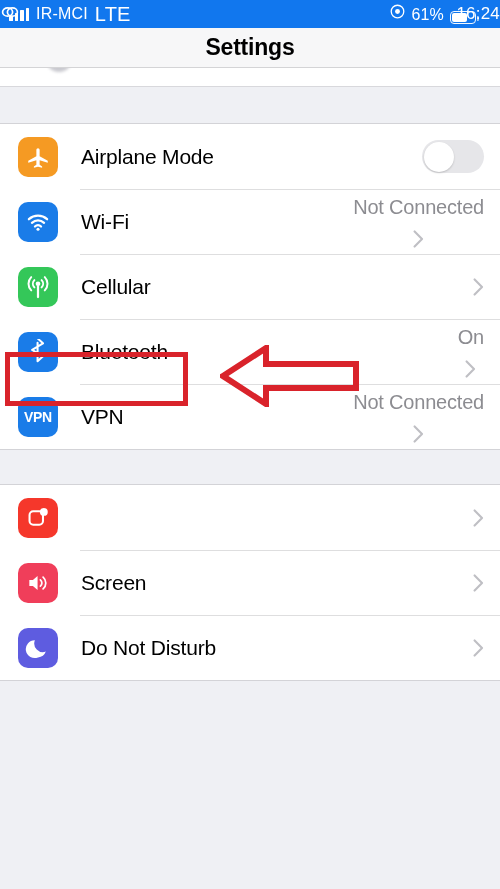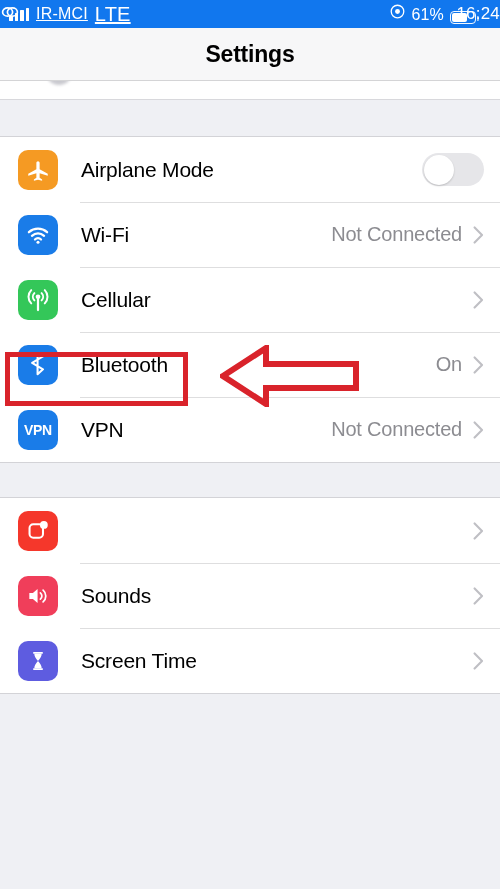--- a/index.html
+++ b/index.html
@@ -29,21 +29,20 @@
     align-items: center;
     font-size: 17px;
     letter-spacing: 0.2px;
   }
   .sb-left {
     display: flex;
     align-items: center;
     gap: 7px;
     padding-left: 9px;
     flex: 0 0 auto;
-    text-decoration: underline;
   }
   .sb-center {
     position: absolute;
     left: 0; right: 0;
     display: flex;
     justify-content: space-between;
     align-items: center;
     gap: 7px;
     pointer-events: none;
   }
@@ -96,21 +95,21 @@
     position: absolute;
     left: 1.3px; top: 1.3px; bottom: 1.3px;
     width: 61%;
     background: #ffffff;
     border-radius: 2px;
   }
 
   
   .navbar {
     position: relative;
-    height: 53px;
+    height: 40px;
     background: #f7f7f8;
     display: flex;
     align-items: center;
     justify-content: center;
     border-bottom: 1px solid #d4d4d6;
     box-sizing: border-box;
   }
   .navbar-title {
     font-size: 23px;
     font-weight: bold;
@@ -180,20 +179,21 @@
     font-size: 21px;
     color: #000000;
     letter-spacing: -0.2px;
     white-space: nowrap;
   }
   .row-right {
     margin-left: auto;
     display: flex;
     align-items: center;
     gap: 11px;
+    flex-direction: column;
   }
   .row-value {
     font-size: 20px;
     color: #8c8c91;
     letter-spacing: -0.2px;
     white-space: nowrap;
   }
   .chevron {
     width: 11px;
     height: 18px;
@@ -400,37 +400,36 @@
           </div>
         </div>
         <div class="row">
           <div class="row-icon" style="background: rgb(240, 62, 90);">
             <svg width="26" height="26" viewBox="0 0 24 24">
               <path fill="#fff" d="M4 9.3h3.3L11.6 5.6v12.8L7.3 14.7H4z"></path>
               <path fill="none" stroke="#fff" stroke-width="1.6" stroke-linecap="round" d="M14.2 9.1c.9.8 1.4 1.8 1.4 2.9s-.5 2.1-1.4 2.9"></path>
               <path fill="none" stroke="#fff" stroke-width="1.6" stroke-linecap="round" d="M16.7 6.6c1.6 1.4 2.5 3.3 2.5 5.4s-.9 4-2.5 5.4"></path>
             </svg>
           </div>
-          <div class="row-label">Sounds</div>
+          <div class="row-label">Screen</div>
           <div class="row-right">
             <span class="chevron">
               <svg width="11" height="18" viewBox="0 0 11 18">
                 <path d="M1.6 1.4L9 9l-7.4 7.6" fill="none" stroke="#bfbfc4" stroke-width="2.1" stroke-linecap="round" stroke-linejoin="round"></path>
               </svg>
             </span>
           </div>
         </div>
         <div class="row">
           <div class="row-icon" style="background: rgb(94, 92, 224);">
             <svg width="26" height="26" viewBox="0 0 24 24">
-              <path fill="#fff" d="M7.6 3.6h8.8v1.7H7.6zM7.6 18.7h8.8v1.7H7.6z"></path>
-              <path fill="#fff" d="M8.6 5.3h6.8c0 2.6-1.5 4.5-3.4 6.7 1.9 2.2 3.4 4.1 3.4 6.7H8.6c0-2.6 1.5-4.5 3.4-6.7-1.9-2.2-3.4-4.1-3.4-6.7z"></path>
-            </svg>
-          </div>
-          <div class="row-label">Screen Time</div>
+              <path fill="#fff" d="M19.2 15.3A8 8 0 019.1 4.9a8.2 8.2 0 102.9 15.8 8.2 8.2 0 007.2-5.4z"></path>
+            </svg>
+          </div>
+          <div class="row-label">Do Not Disturb</div>
           <div class="row-right">
             <span class="chevron">
               <svg width="11" height="18" viewBox="0 0 11 18">
                 <path d="M1.6 1.4L9 9l-7.4 7.6" fill="none" stroke="#bfbfc4" stroke-width="2.1" stroke-linecap="round" stroke-linejoin="round"></path>
               </svg>
             </span>
           </div>
         </div>
       </div>
     </div>

